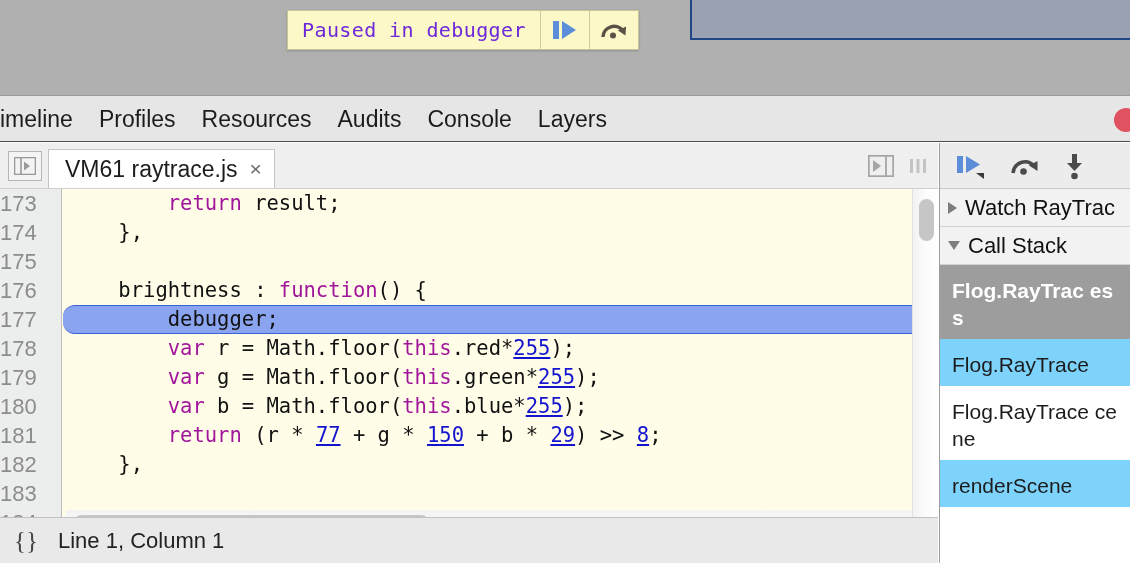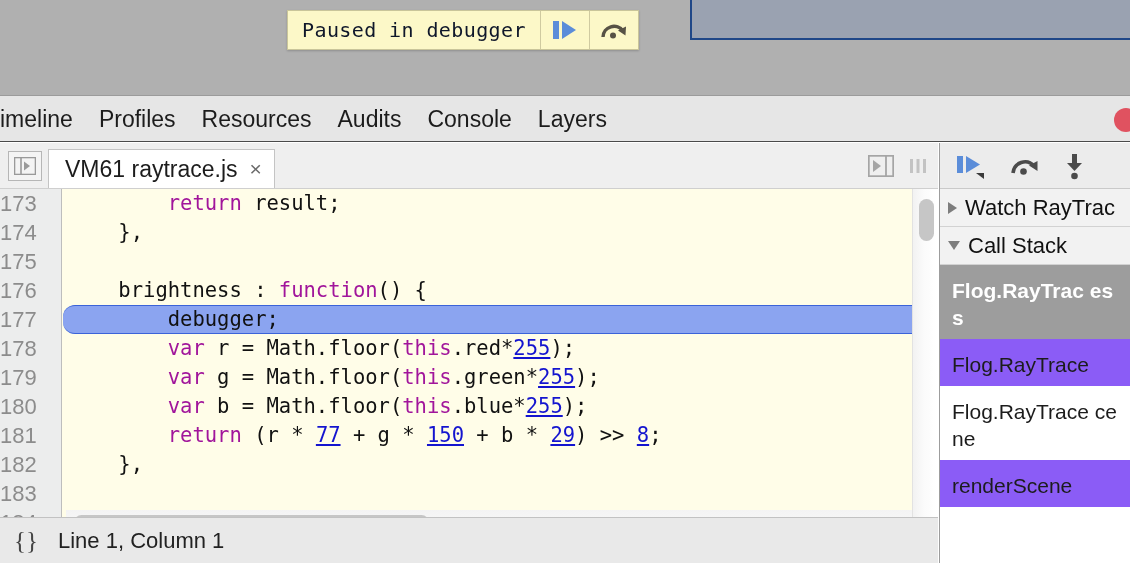--- a/index.html
+++ b/index.html
@@ -50,21 +50,21 @@
     border: 1px solid #c9c59a;
     box-shadow: 0 1px 2px rgba(0,0,0,.20);
     box-sizing: border-box;
   }
   #paused-bar .paused-text {
     display: flex;
     align-items: center;
     padding: 0 14px 0 14px;
     font-family: "DejaVu Sans Mono", "Liberation Mono", monospace;
     font-size: 20px;
-    color: #0f172a;
+    color: #6d28d9;
     letter-spacing: 0.4px;
     white-space: nowrap;
   }
   #paused-bar .bar-btn {
     width: 48px;
     display: flex;
     align-items: center;
     justify-content: center;
     border-left: 1px solid #cfcaa0;
     cursor: pointer;
@@ -345,21 +345,21 @@
     line-height: 27px;
     word-break: break-all;
     cursor: pointer;
     box-sizing: border-box;
   }
   .cs-item.selected {
     background: #9d9d9d;
     color: #ffffff;
     font-weight: bold;
   }
-  .cs-item.alt { background: #8b5cf6; }
+  .cs-item.alt { background: #7dd3fc; }
 </style>
 </head>
 <body>
 
 <div id="page-viewport">
   <div id="inspected-node"></div>
 
   <div id="paused-bar">
     <div class="paused-text">Paused in debugger</div>
     <div class="bar-btn">

